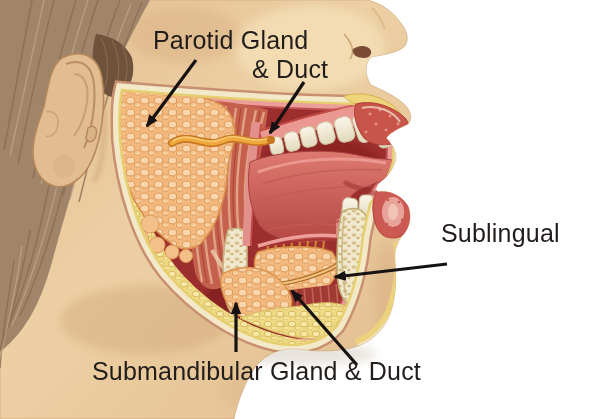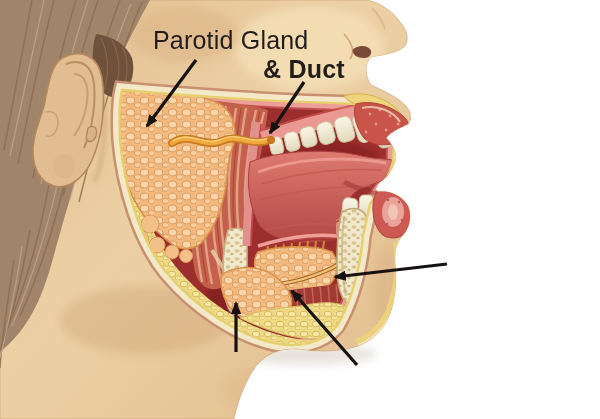--- a/index.html
+++ b/index.html
@@ -10,21 +10,21 @@
   }
   .stage svg{position:absolute;left:0;top:0;}
   .anat-label{
     position:absolute;white-space:nowrap;
     font-family:"Liberation Sans", sans-serif;
     font-size:25px;line-height:26px;letter-spacing:0.2px;
     color:var(--label-color,#221d1b);
     -webkit-font-smoothing:antialiased;
   }
   .lbl-parotid-1{left:153px;top:27px;}
-  .lbl-parotid-2{left:263px;top:56px;font-weight:bold;}
+  .lbl-parotid-2{left:252px;top:56px;}
   .lbl-sublingual-1{left:441px;top:220px;}
   .lbl-sublingual-2{left:452px;top:250px;}
   .lbl-submandibular{left:92px;top:358px;}
 </style>
 </head>
 <body>
 
 <div class="stage">
 
 <svg width="600" height="419" viewBox="0 0 600 419">
@@ -327,14 +327,16 @@
     <line x1="196" y1="60" x2="147" y2="126" marker-end="url(#ah)"></line>
     <line x1="304" y1="82" x2="270" y2="133" marker-end="url(#ah)"></line>
     <line x1="447" y1="264" x2="335" y2="277" marker-end="url(#ah)"></line>
     <line x1="236" y1="352" x2="236" y2="303" marker-end="url(#ah)"></line>
     <line x1="357" y1="365" x2="292" y2="291" marker-end="url(#ah)"></line>
   </g>
 </svg>
 
 <div class="anat-label lbl-parotid-1">Parotid Gland</div>
 <div class="anat-label lbl-parotid-2">&amp; Duct</div>
+<div class="anat-label lbl-sublingual-1">Sublingual</div>
+<div class="anat-label lbl-submandibular">Submandibular Gland &amp; Duct</div>
 
 </div>
 
 </body></html>

